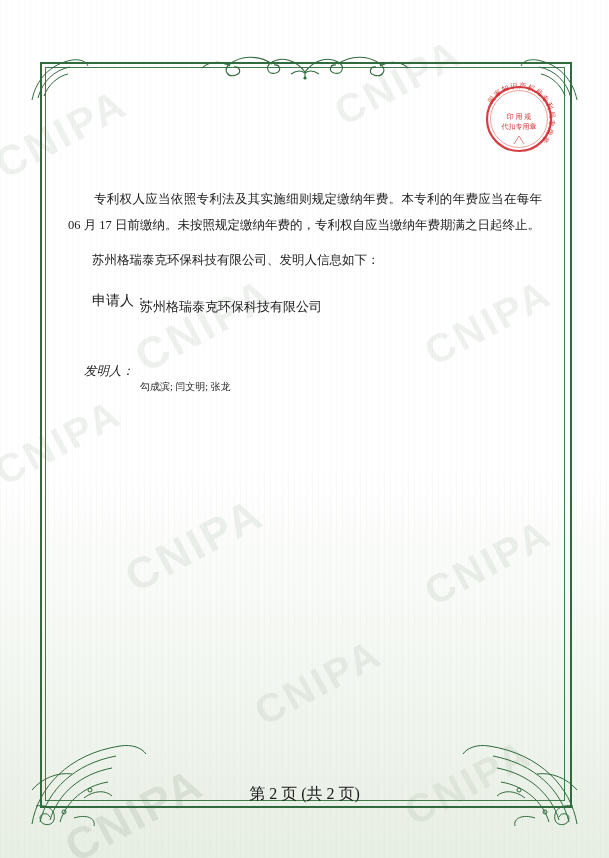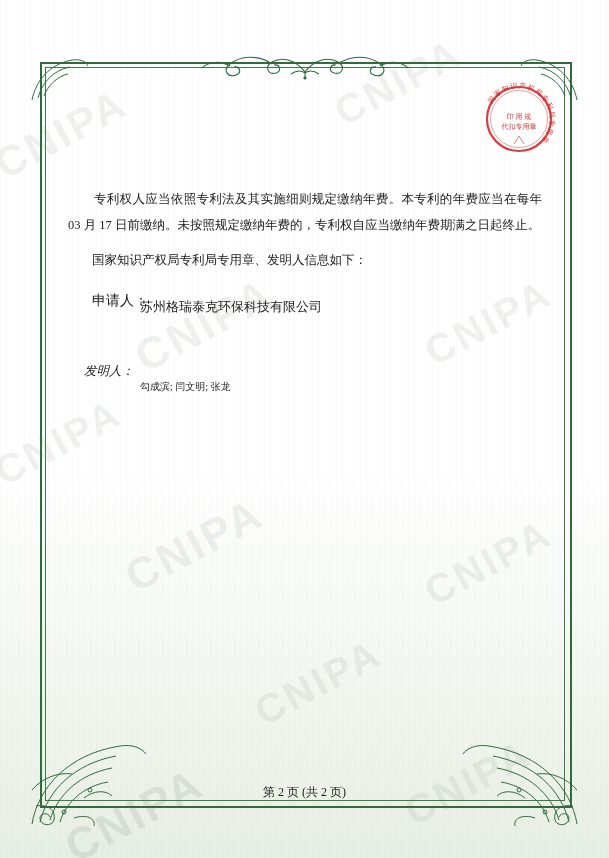--- a/index.html
+++ b/index.html
@@ -175,21 +175,21 @@
     font-size: 10px;
     color: #1b1b1b;
   }
 
   .page-footer {
     position: absolute;
     left: 0;
     right: 0;
     top: 784px;
     text-align: center;
-    font-size: 12px;
+    font-size: 16px;
     color: #1b1b1b;
     font-family: "Liberation Serif", serif;
   }
 
   
   .seal {
     position: absolute;
     left: 478px;
     top: 78px;
     width: 82px;
@@ -272,23 +272,23 @@
       <path d="M112 78 C100 76, 92 82, 94 92 C96 99, 108 98, 108 90 C108 85, 100 84, 98 89"></path>
       <path d="M74 90 C62 86, 52 90, 54 98"></path>
       <path d="M64 70 C54 62, 42 62, 36 68"></path>
       <circle cx="84" cy="84" r="2"></circle>
       <circle cx="58" cy="62" r="2"></circle>
       <path d="M116 62 C106 50, 90 44, 76 46"></path>
     </svg>
   </div>
 
 
-  <div class="para">专利权人应当依照专利法及其实施细则规定缴纳年费。本专利的年费应当在每年 03 月 17 日前缴纳。未按照规定缴纳年费的，专利权自应当缴纳年费期满之日起终止。</div>
-
-  <div class="info-intro">国家知识产权局专利局专用章、发明人信息如下：</div>
+  <div class="para">专利权人应当依照专利法及其实施细则规定缴纳年费。本专利的年费应当在每年 06 月 17 日前缴纳。未按照规定缴纳年费的，专利权自应当缴纳年费期满之日起终止。</div>
+
+  <div class="info-intro">苏州格瑞泰克环保科技有限公司、发明人信息如下：</div>
 
   <div class="applicant-label">申请人：</div>
   <div class="applicant-value">苏州格瑞泰克环保科技有限公司</div>
 
   <div class="inventor-label">发明人：</div>
   <div class="inventor-value">勾成滨; 闫文明; 张龙</div>
 
   <div class="page-footer">第 2 页 (共 2 页)</div>
 
   <div class="seal">

